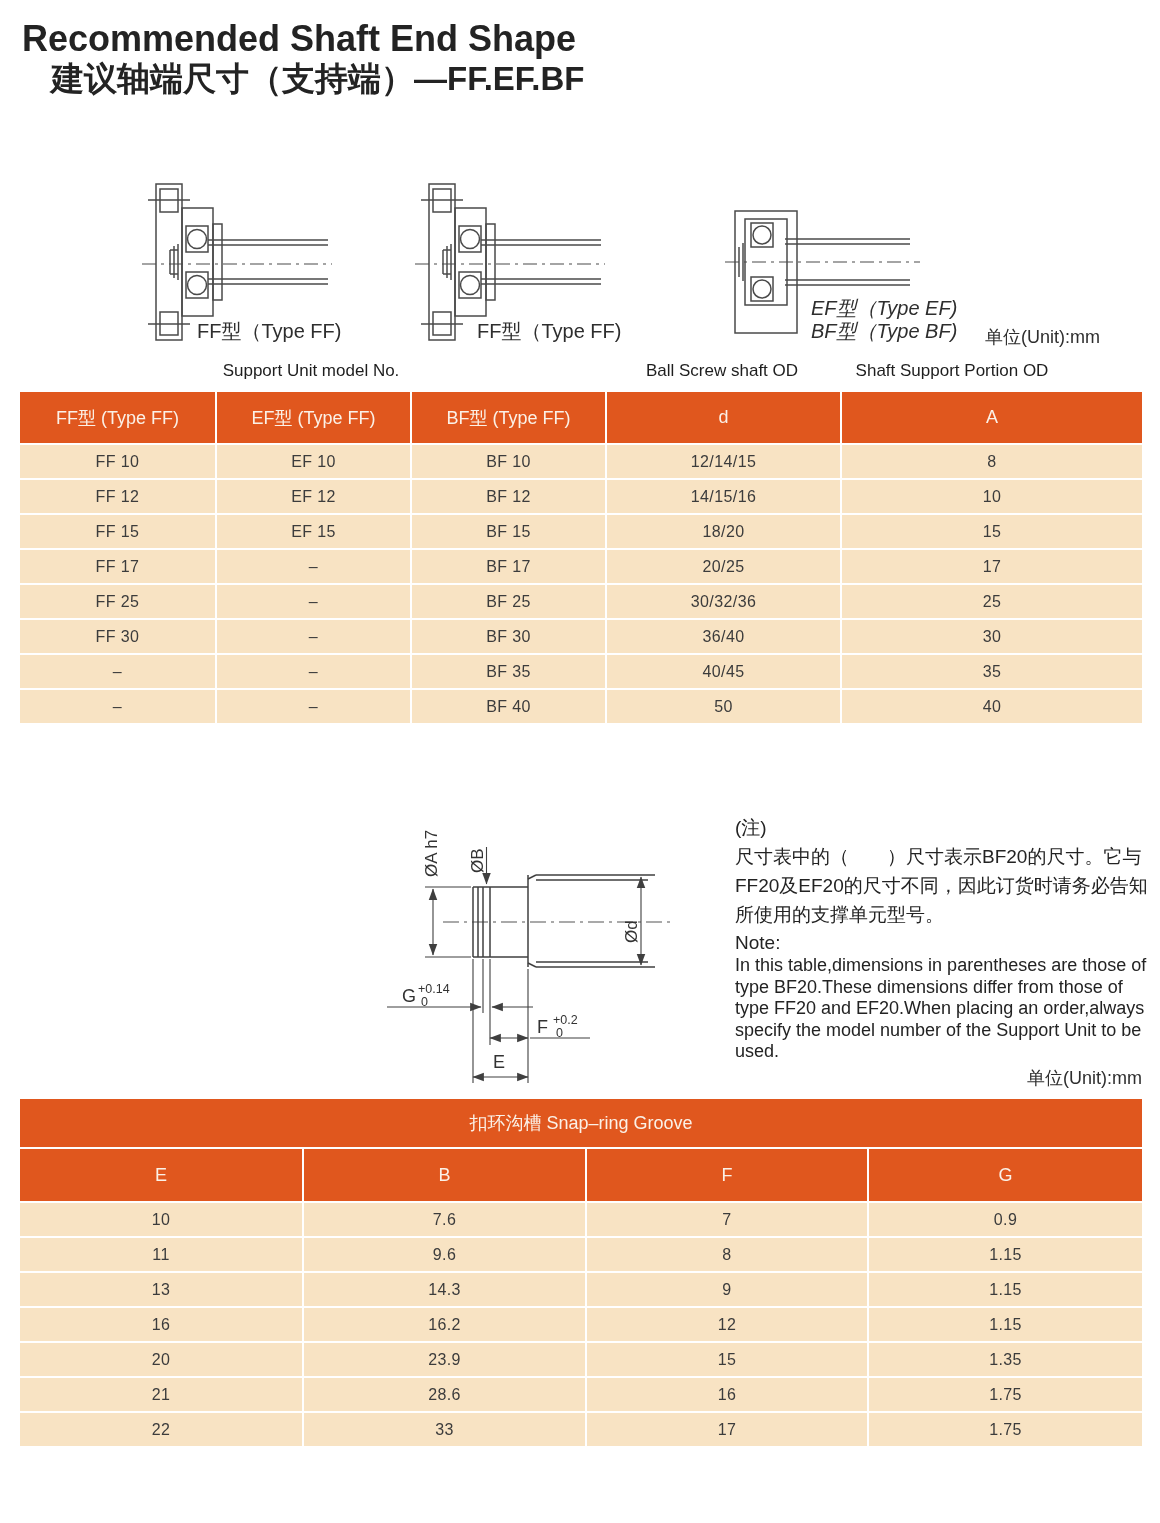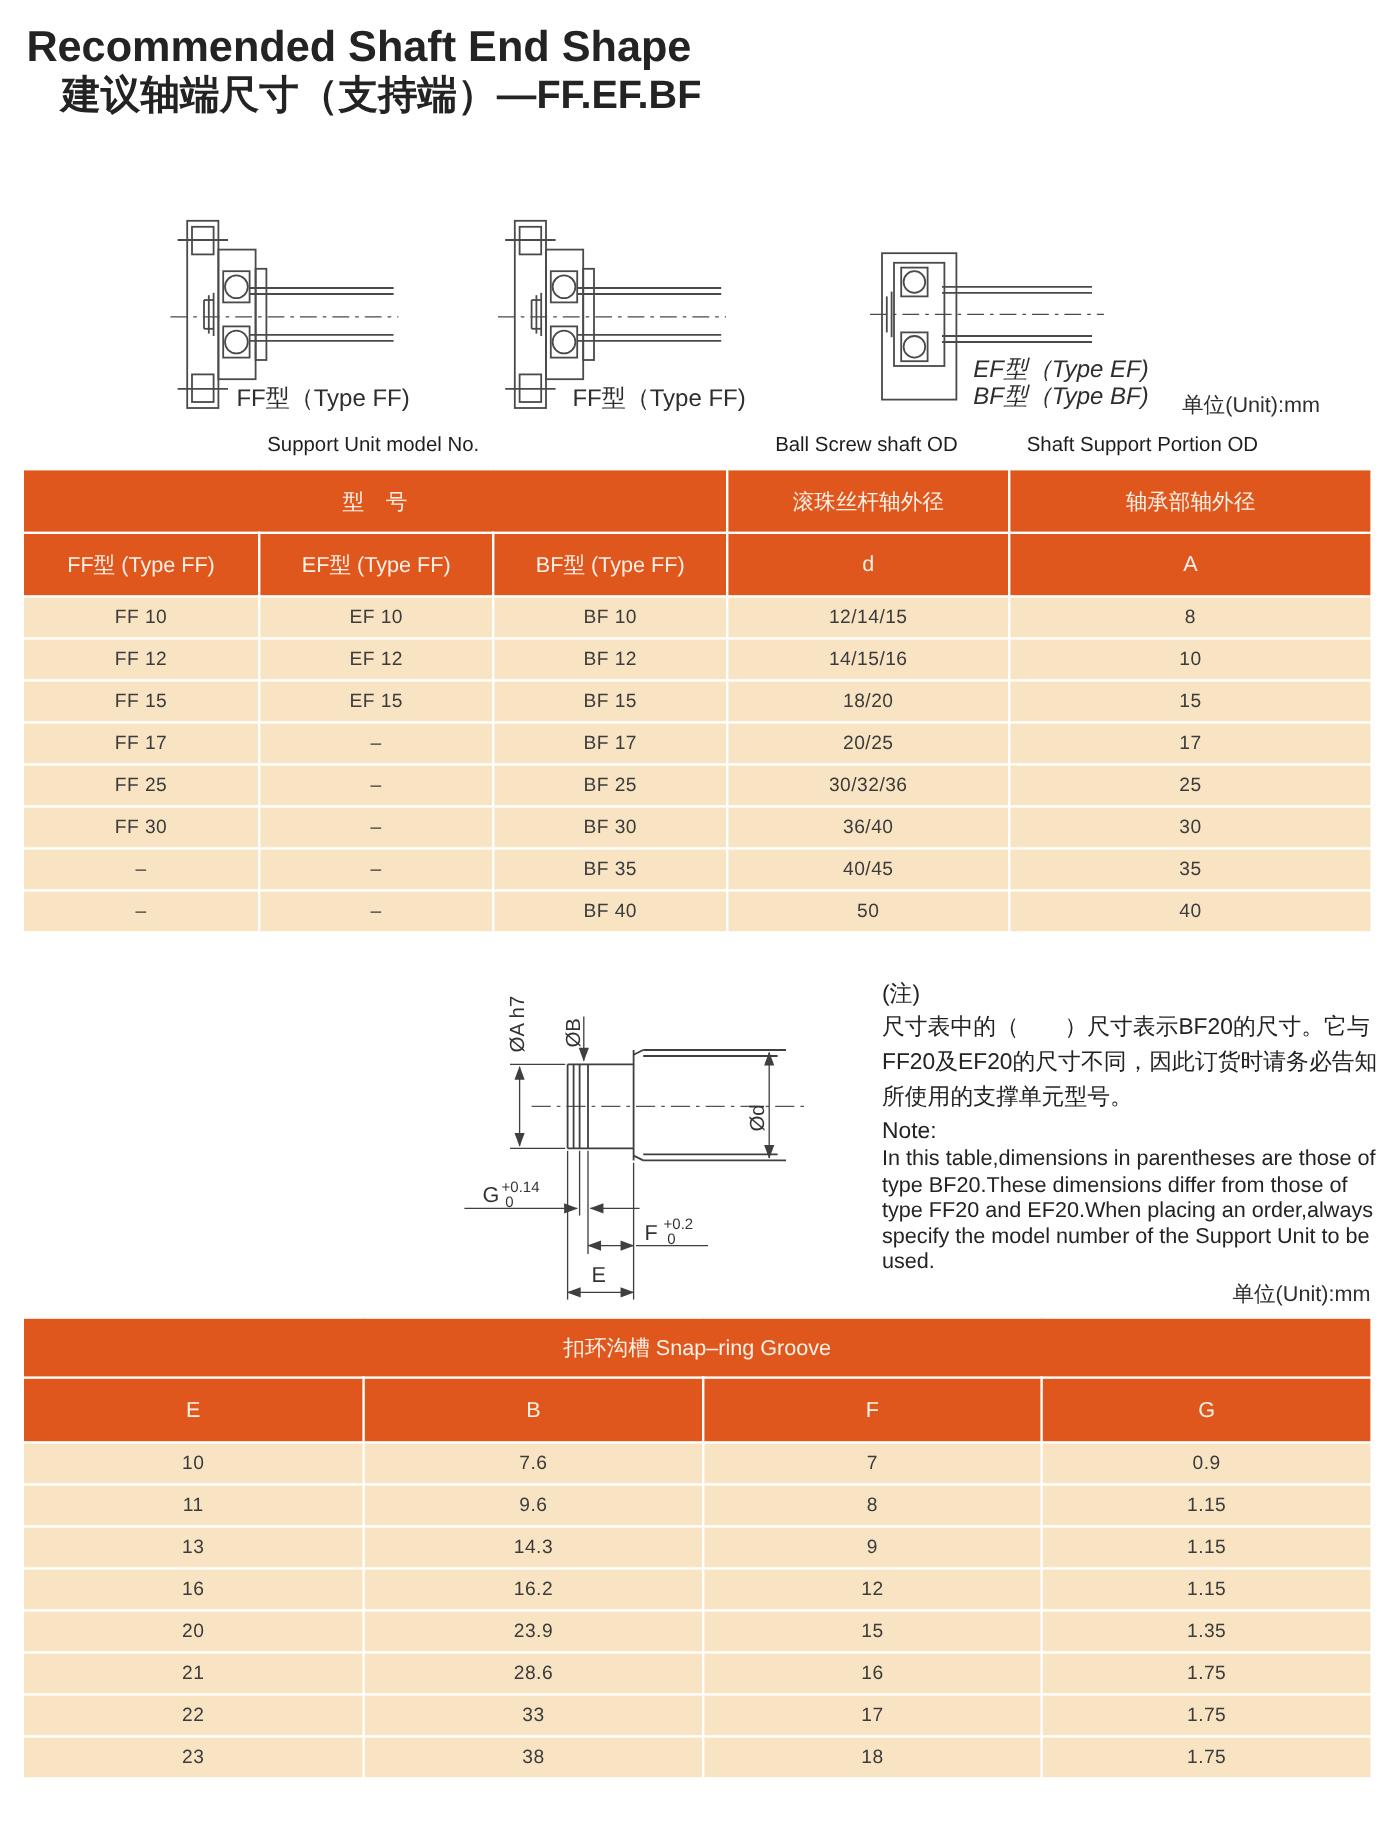--- a/index.html
+++ b/index.html
@@ -132,25 +132,20 @@
   <table id="t1">
     <colgroup>
       <col style="width:197px">
         <col style="width:195px">
         <col style="width:195px">
       <col style="width:235px">
         <col style="width:302px">
     </colgroup>
     <thead>
       <tr>
-        <th class="oh" colspan="3">型　号</th>
-        <th class="oh">滚珠丝杆轴外径</th>
-        <th class="oh">轴承部轴外径</th>
-      </tr>
-      <tr>
         <th class="oh">FF型 (Type FF)</th>
         <th class="oh">EF型 (Type FF)</th>
         <th class="oh">BF型 (Type FF)</th>
         <th class="oh">d</th>
         <th class="oh">A</th>
       </tr>
     </thead>
     <tbody id="t1-body">
         <tr>
           <td>FF 10</td>
@@ -326,22 +321,16 @@
           <td>28.6</td>
           <td>16</td>
           <td>1.75</td>
         </tr>
         <tr>
           <td>22</td>
           <td>33</td>
           <td>17</td>
           <td>1.75</td>
         </tr>
-        <tr>
-          <td>23</td>
-          <td>38</td>
-          <td>18</td>
-          <td>1.75</td>
-        </tr>
       </tbody>
   </table>
 
 </div>
 
 </body></html>

